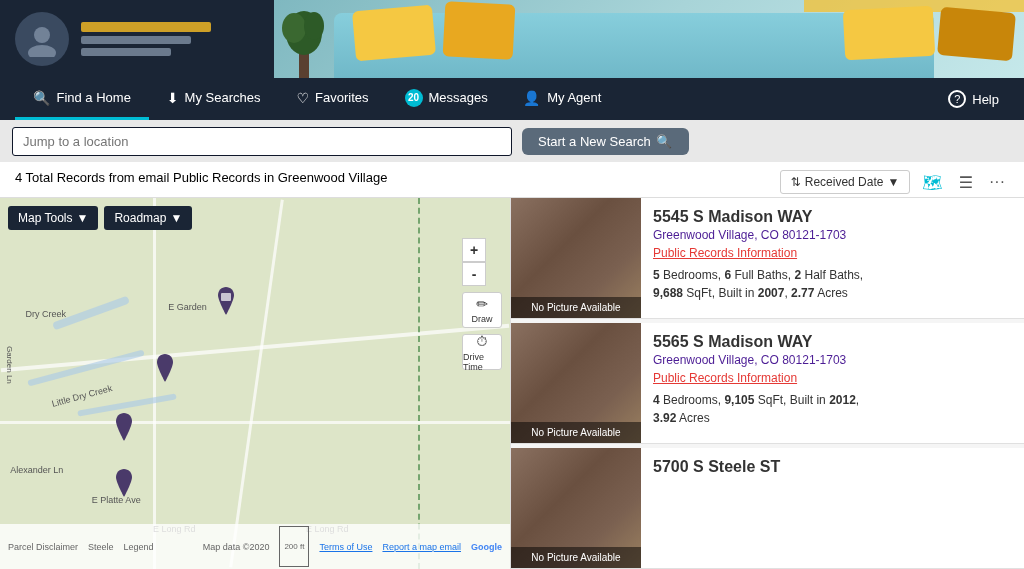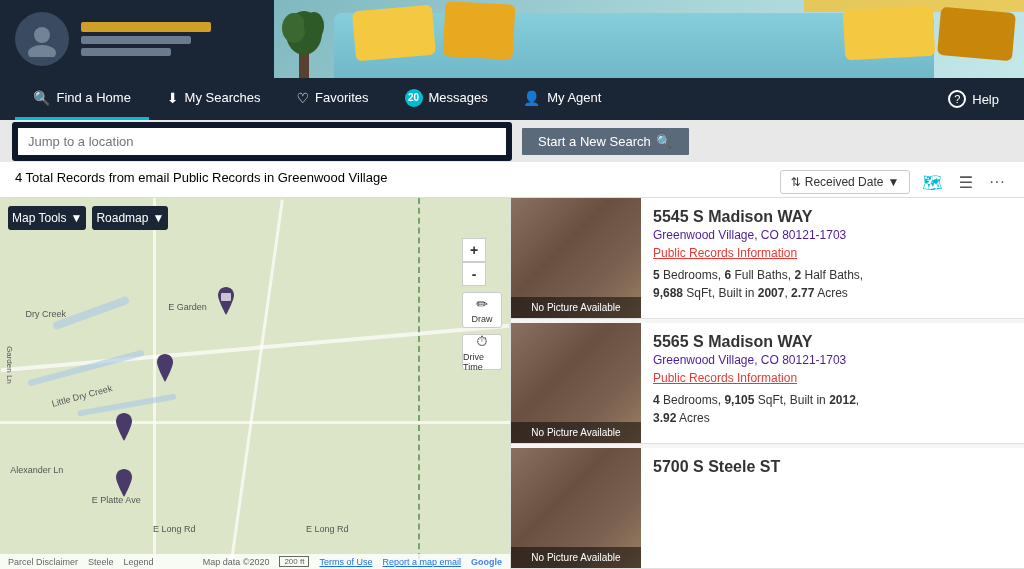--- a/index.html
+++ b/index.html
@@ -157,33 +157,33 @@
       background: #e8e8e8;
       padding: 8px 12px;
       display: flex;
       align-items: center;
       gap: 10px;
       height: 42px;
     }
     .location-input {
       flex: 1;
       max-width: 500px;
-      border: 6px solid #0f172a;
+      border: 1px solid #0f172a;
       border-radius: 3px;
       padding: 6px 10px;
       font-size: 13px;
       background: white;
       color: #999;
     }
     .new-search-btn {
       background: #5a6a7a;
       color: white;
       border: none;
       padding: 6px 16px;
-      border-radius: 1px;
+      border-radius: 6px;
       font-size: 13px;
       cursor: pointer;
       display: flex; align-items: center; gap: 6px;
     }
 
     
     .results-header {
       background: white;
       padding: 8px 15px;
       display: flex;
@@ -231,21 +231,21 @@
     .map-toolbar {
       position: absolute;
       top: 8px; left: 8px;
       display: flex; gap: 6px;
       z-index: 10;
     }
     .map-btn {
       background: #1a2535;
       color: white;
       border: none;
-      padding: 5px 4px;
+      padding: 5px 10px;
       border-radius: 3px;
       font-size: 12px;
       cursor: pointer;
       display: flex; align-items: center; gap: 4px;
     }
     .map-bg {
       width: 100%; height: 100%;
       background: #dde5c8;
       position: relative;
       overflow: hidden;
@@ -547,21 +547,21 @@
           <span>Drive Time</span>
         </div>
       </div>
 
       <div class="map-footer">
         <span>Parcel Disclaimer</span>
         <span>Steele</span>
         <span>Legend</span>
         <span style="flex:1;"></span>
         <span>Map data ©2020</span>
-        <span style="border:1px solid #666;padding:0 4px;font-size:8px;">
+        <span style="border:1px solid #666;padding:15px 4px;font-size:8px;">
           <span>200 ft</span>
         </span>
         <span style="color:#1a73e8;text-decoration:underline;cursor:pointer;">Terms of Use</span>
         <span style="color:#1a73e8;text-decoration:underline;cursor:pointer;">Report a map email</span>
         <span style="font-weight:bold;color:#4285f4;font-size:9px;">Google</span>
       </div>
     </div>
   </div>
 
   <div class="listings-panel">

